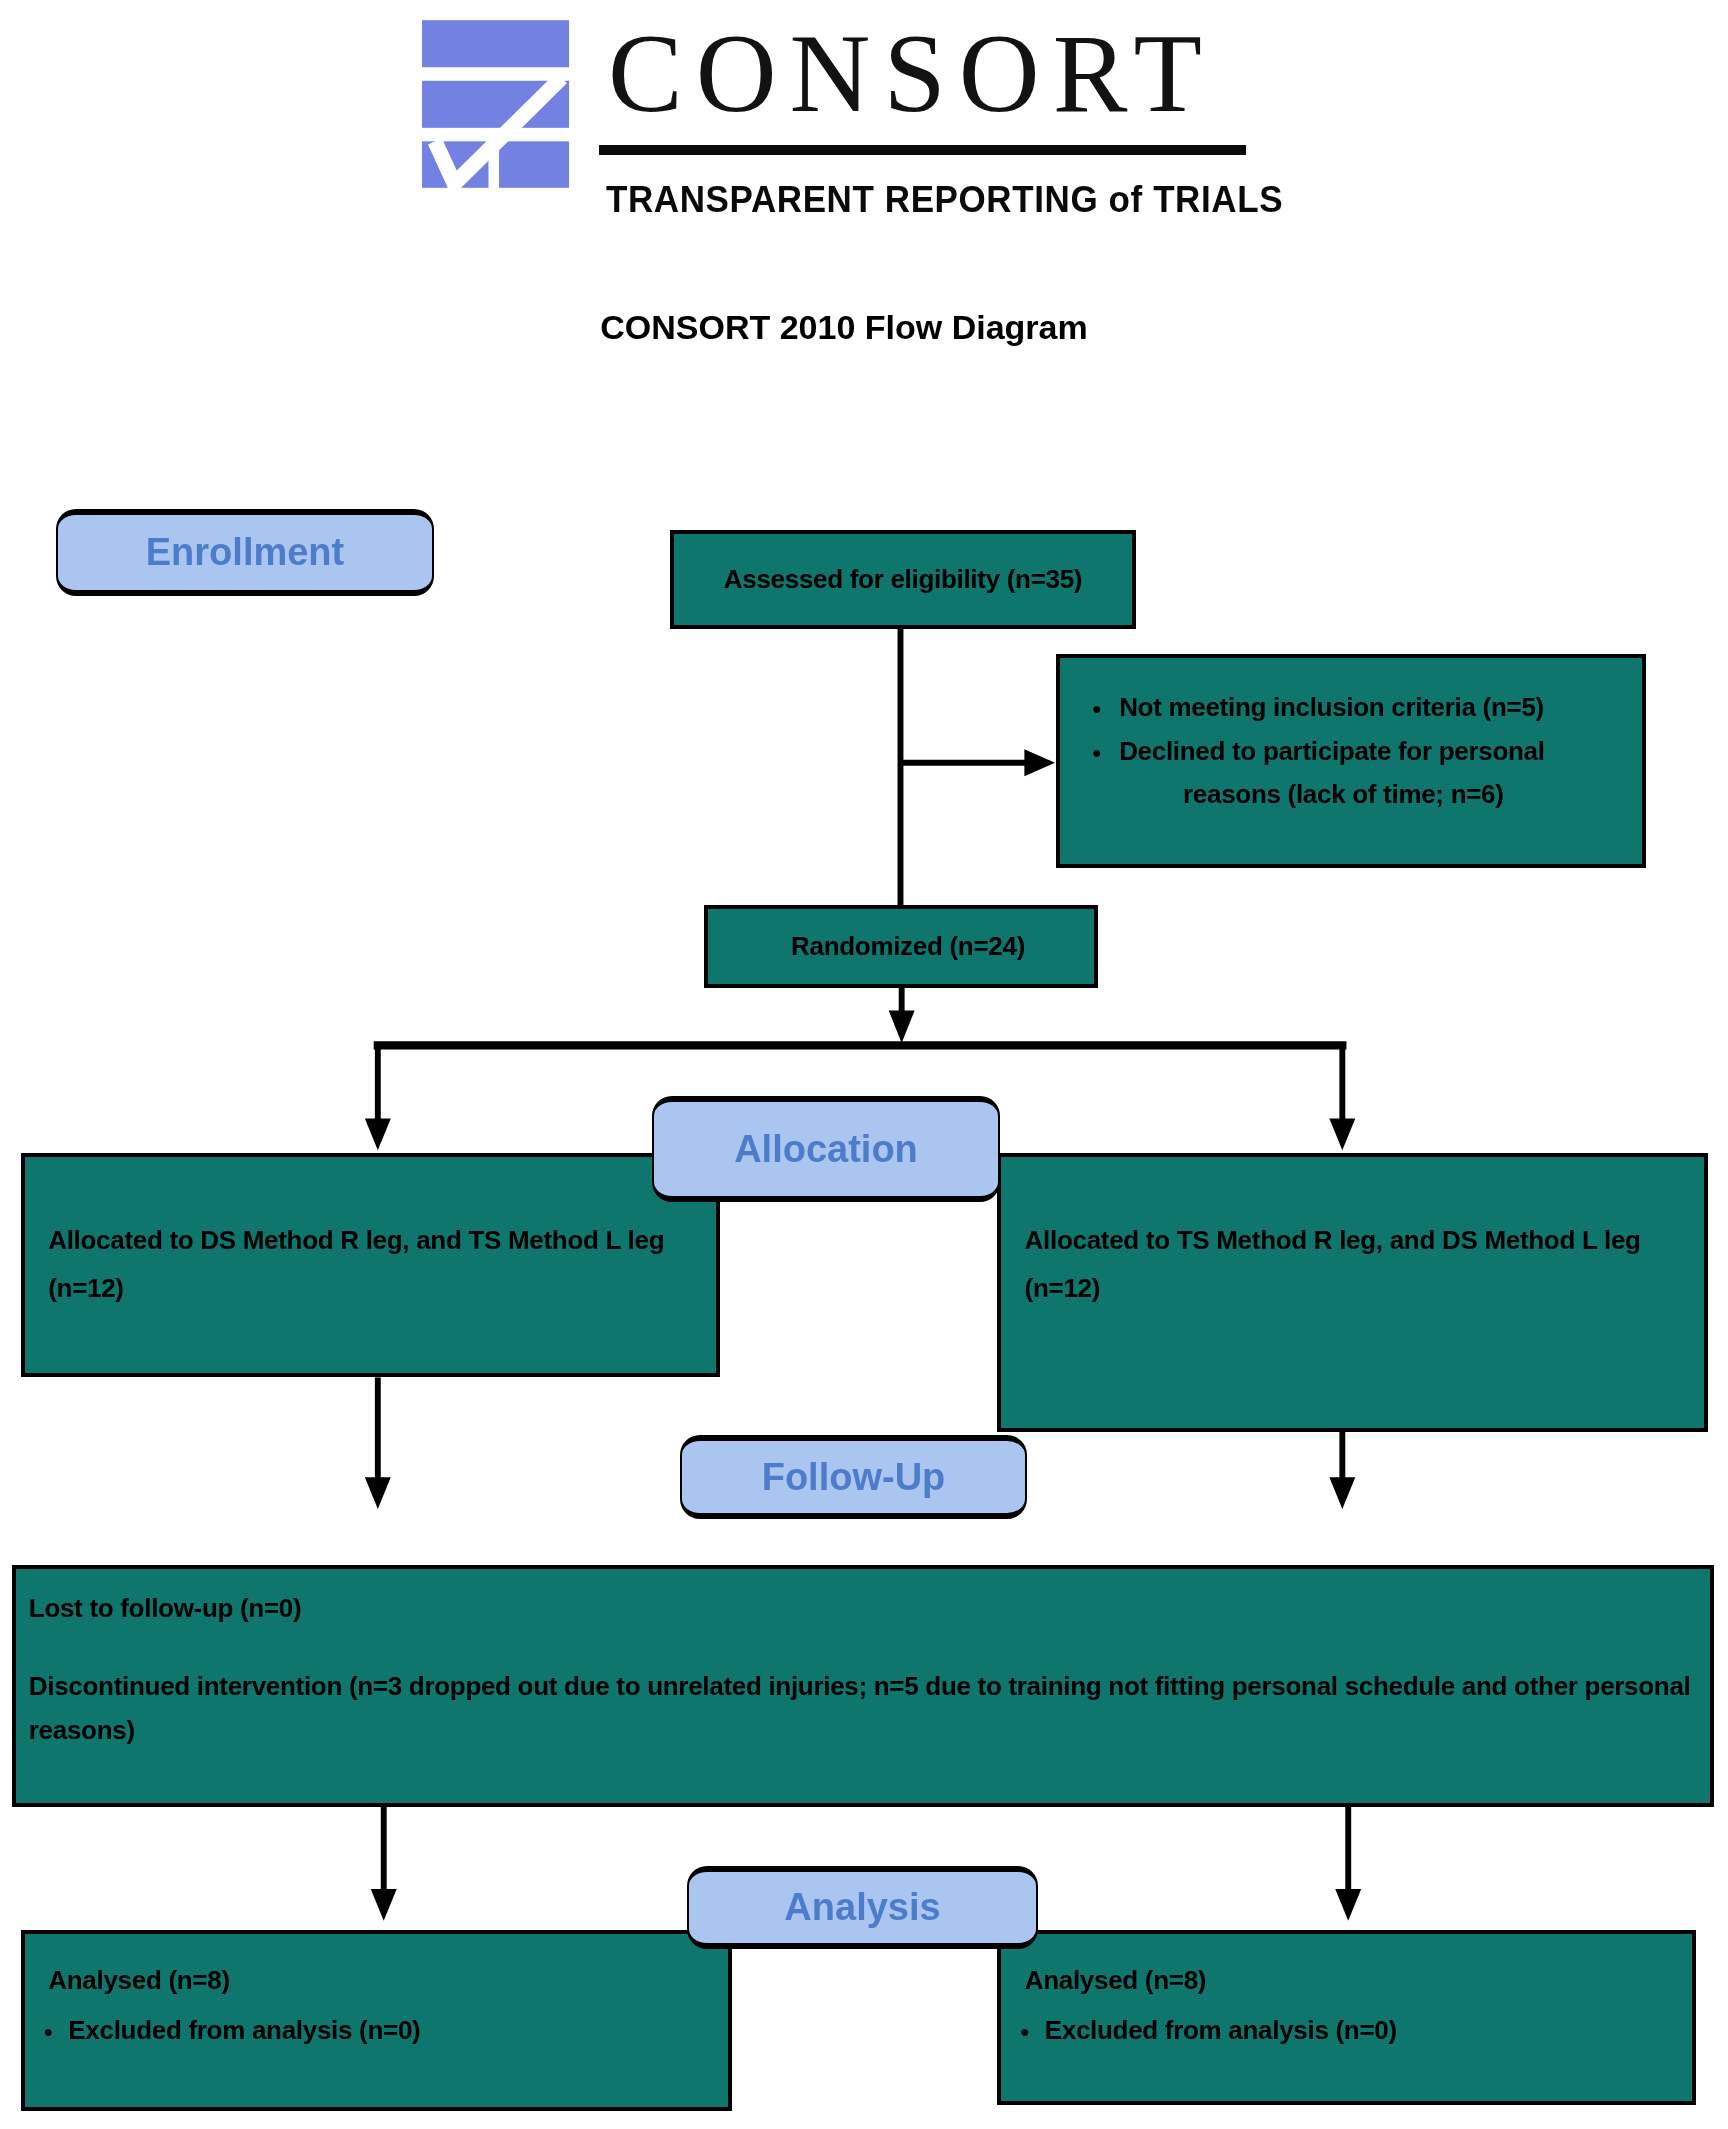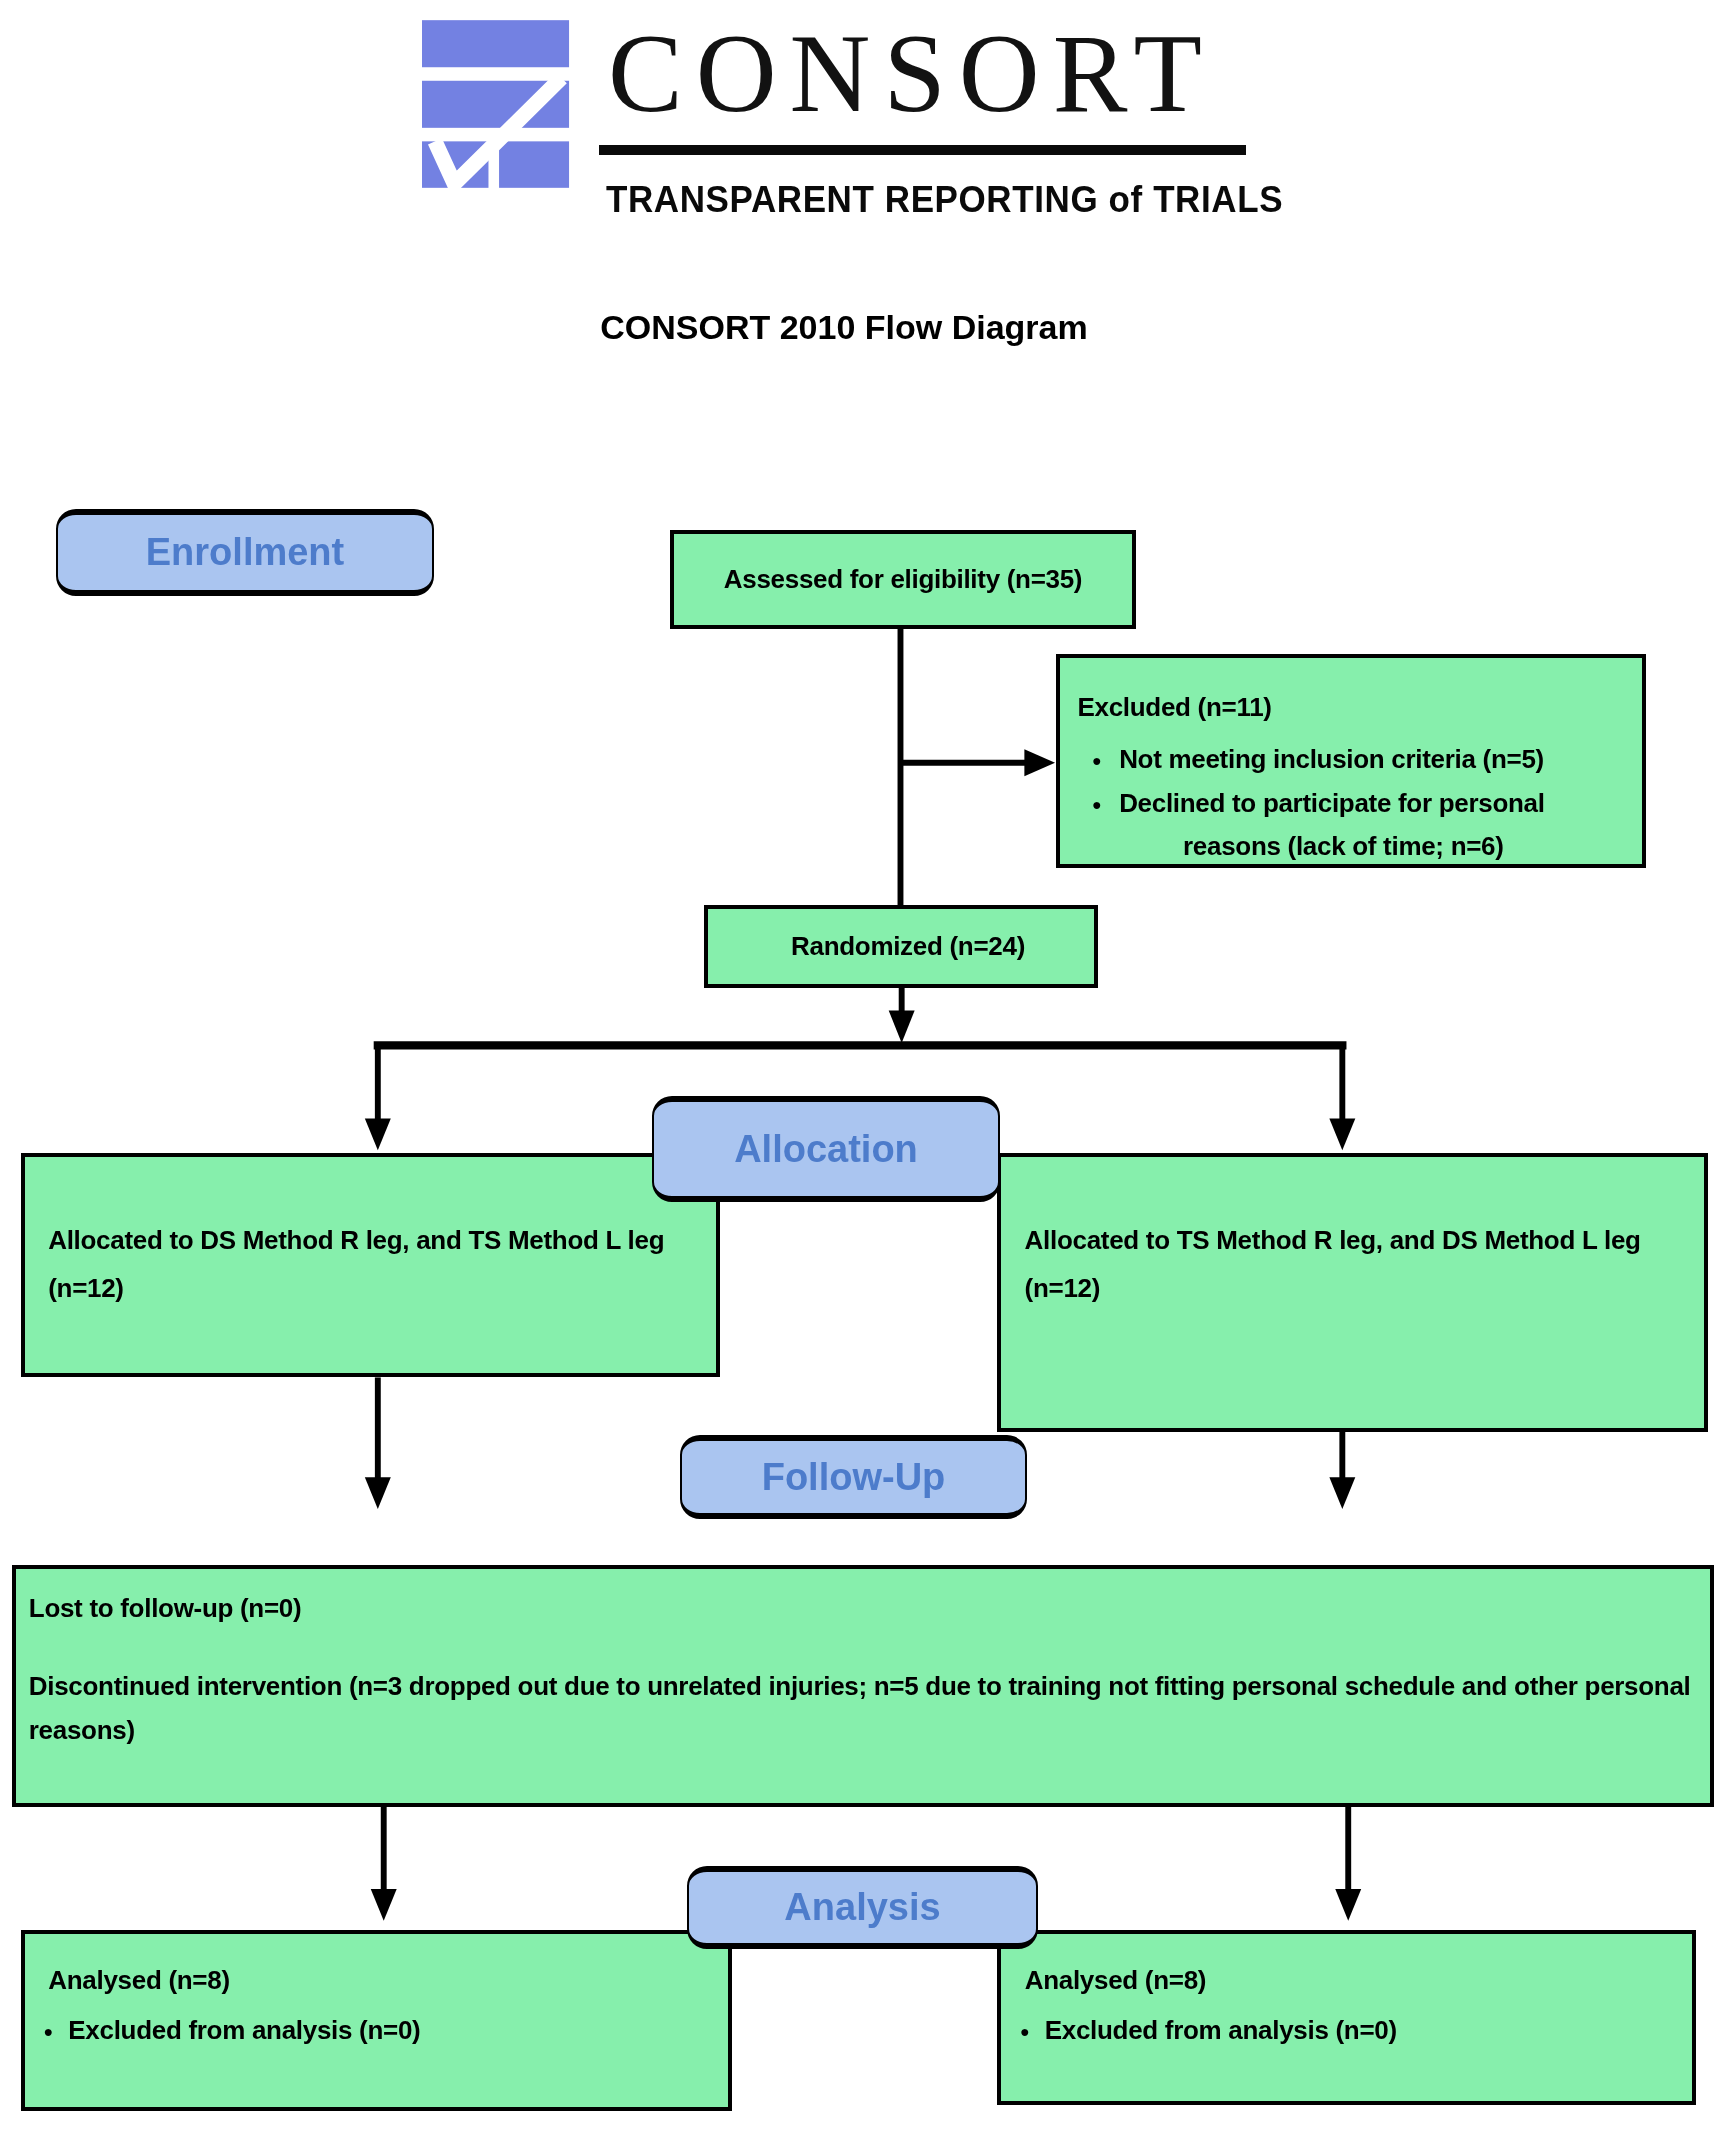--- a/index.html
+++ b/index.html
@@ -30,21 +30,21 @@
   .title{
     position:absolute;left:313px;top:308px;width:1062px;margin:0;
     text-align:center;font-size:34px;font-weight:bold;color:#000;
   }
   
   .connectors{position:absolute;left:0;top:0;width:1729px;height:2129px;z-index:1;}
   .connectors line{stroke:#000;}
   .connectors polygon{fill:#000;}
   
   .fbox{
-    position:absolute;background:#86efac;border:4.7px solid #000;
+    position:absolute;background:#0f766e;border:4.7px solid #000;
     font-size:26px;font-weight:bold;letter-spacing:-0.3px;line-height:1.7;
     z-index:2;box-sizing:border-box;
   }
   .fbox.center{display:flex;align-items:center;justify-content:center;text-align:center;}
   .bullet{padding-left:109px;text-indent:-91px;}
   .bullet .dot{font-size:0.62em;vertical-align:0.12em;margin-right:17.7px;}
   .bullet-sm{padding-left:35px;text-indent:-35px;}
   .bullet-sm .dot{font-size:0.62em;vertical-align:0.12em;margin-right:15.3px;}
   
   .stage{
@@ -121,21 +121,20 @@
   </div>
   <div class="stage b-analysis">
     <span>Analysis</span>
   </div>
 
   <div class="fbox center b-assessed">
     <span>Assessed for eligibility (n=35)</span>
   </div>
 
   <div class="fbox b-excluded">
-    <div class="head">Excluded (n=11)</div>
     <div class="bullet"><span class="dot">●</span><span>Not meeting inclusion criteria (n=5)</span></div>
     <div class="bullet"><span class="dot">●</span><span>Declined to participate for personal reasons (lack of time; n=6)</span></div>
   </div>
 
   <div class="fbox center b-randomized">
     <span>Randomized (n=24)</span>
   </div>
 
   <div class="fbox b-allocL">
     <span>Allocated to DS Method R leg, and TS Method L leg (n=12)</span>

